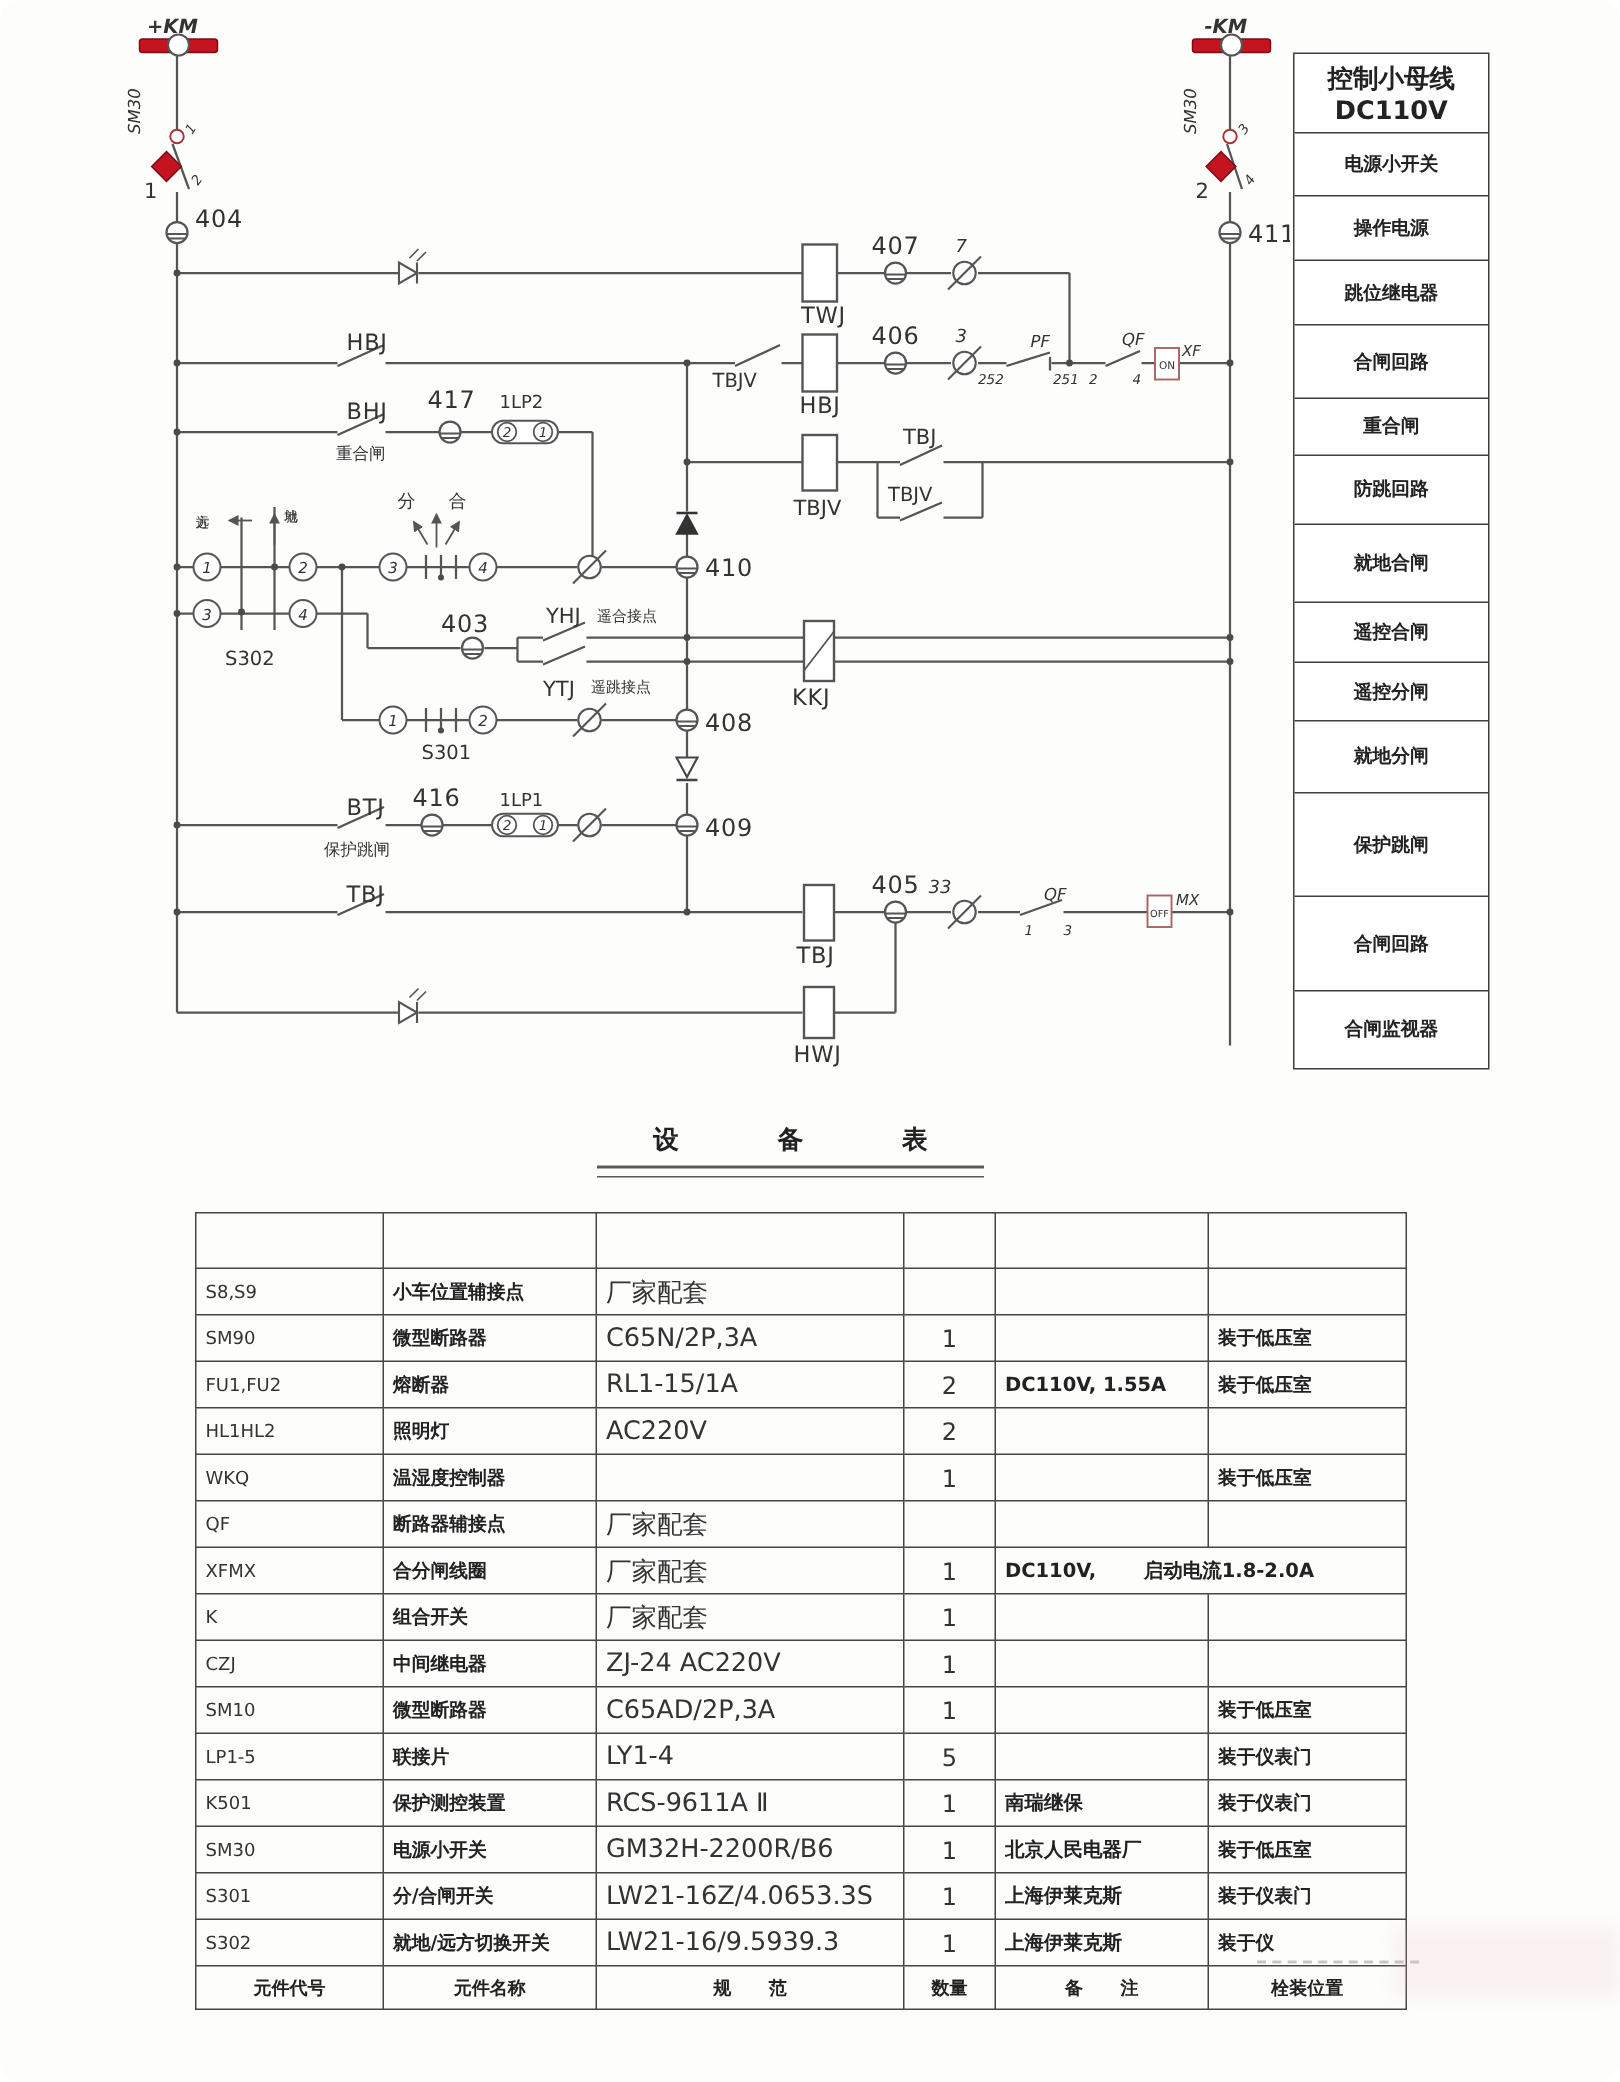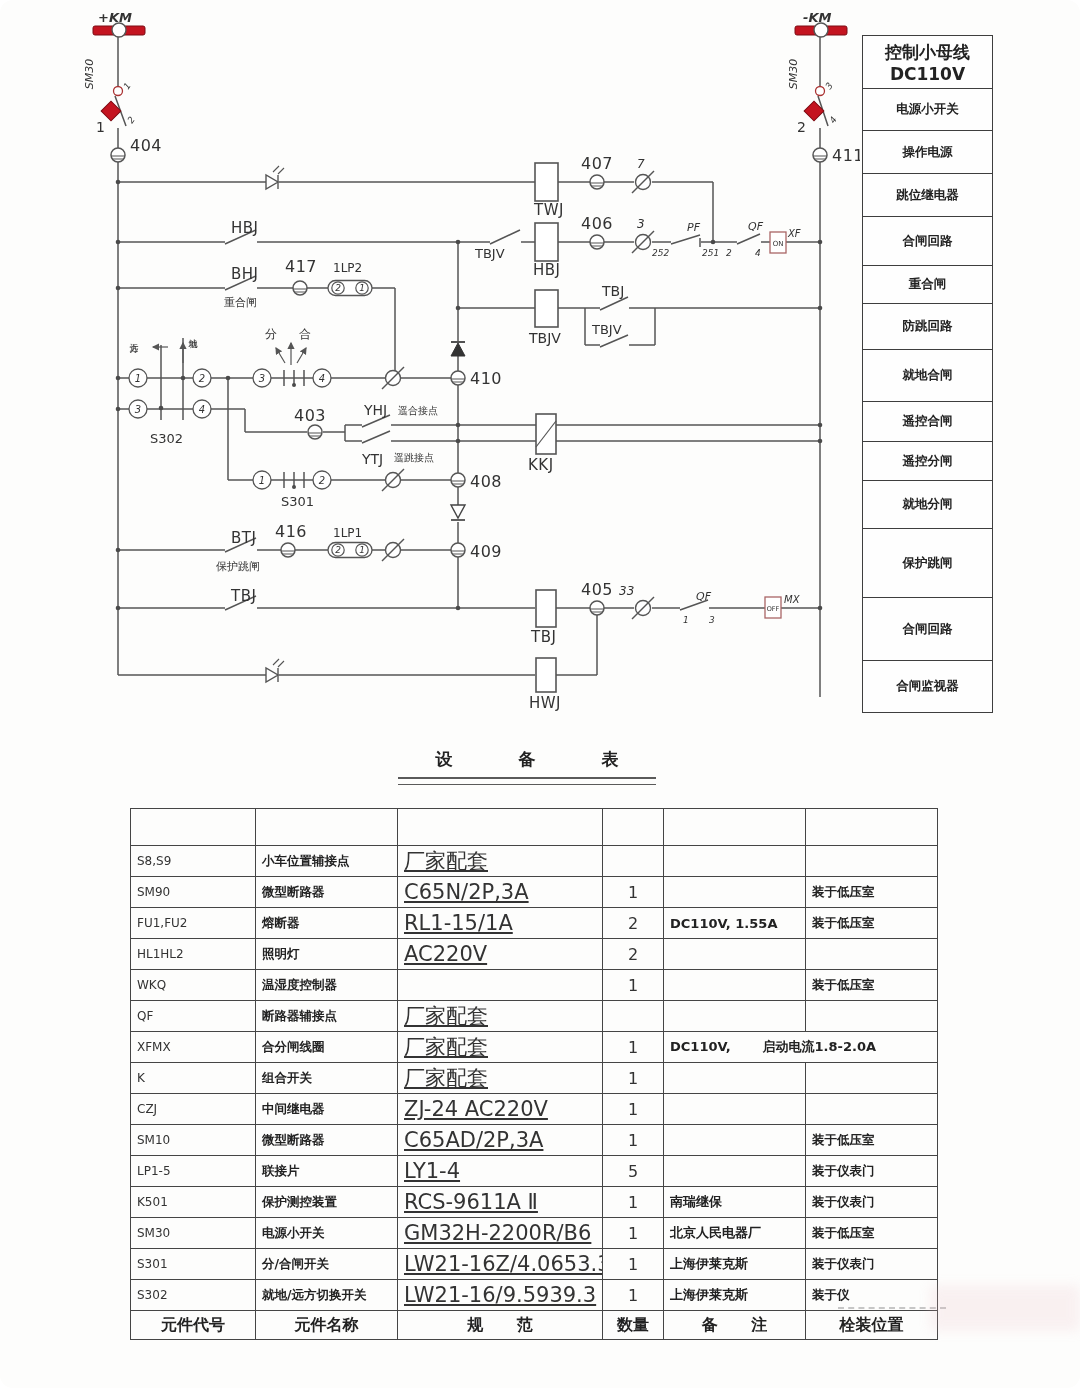--- a/index.html
+++ b/index.html
@@ -32,25 +32,25 @@
   
   #title-block{position:absolute;left:398px;top:748px;width:258px;text-align:center;}
   #dev-title{font-size:17px;font-weight:600;color:#222;letter-spacing:30px;padding-left:30px;}
   .dbl{margin-top:6px;height:5px;border-top:2px solid #5a5a5a;border-bottom:1.6px solid #5a5a5a;}
   
   #equip{position:absolute;left:130px;top:808px;width:807px;border-collapse:collapse;table-layout:fixed;}
   #equip td{border:1.4px solid #454545;height:30px;padding:0 6px;color:#222;overflow:hidden;white-space:nowrap;}
   #equip tr.empty td{height:36px;}
   #equip td.c0{font-size:12px;color:#333;}
   #equip td.c1{font-size:12.5px;font-weight:600;}
-  #equip td.c2{font-size:21px;color:#333;text-decoration:underline;}
+  #equip td.c2{font-size:17px;color:#333;}
   #equip td.c3{font-size:16px;text-align:center;color:#333;}
   #equip td.c4{font-size:13px;font-weight:600;}
   #equip td.c5{font-size:12.5px;font-weight:600;}
-  #equip tr.hd td{font-size:16px;font-weight:600;text-align:center;height:28px;}
+  #equip tr.hd td{font-size:12px;font-weight:600;text-align:center;height:28px;}
   
   #wm-dash{position:absolute;left:838px;top:1307px;width:108px;border-top:2px dashed #b9b9b9;opacity:.8;}
   #wm-blur{position:absolute;right:0px;top:1285px;width:150px;height:46px;background:#e8b9c0;opacity:.18;filter:blur(6px);}
 </style>
 </head>
 <body>
 
 <div id="stage">
 
   <svg id="circuit" width="860" height="730" viewBox="0 0 860 730" style="position:absolute;left:0;top:0;">

